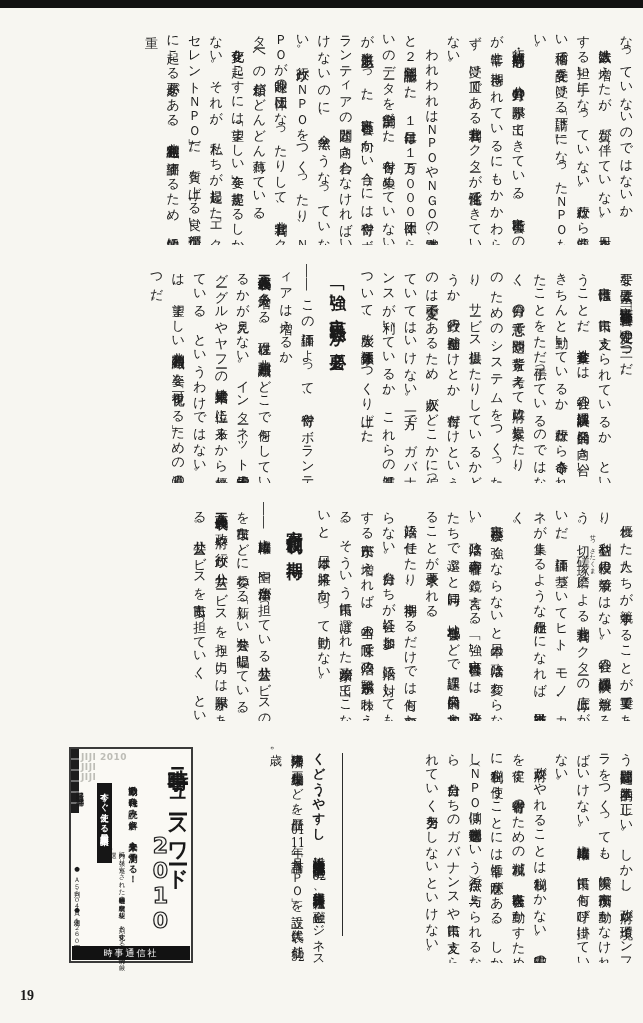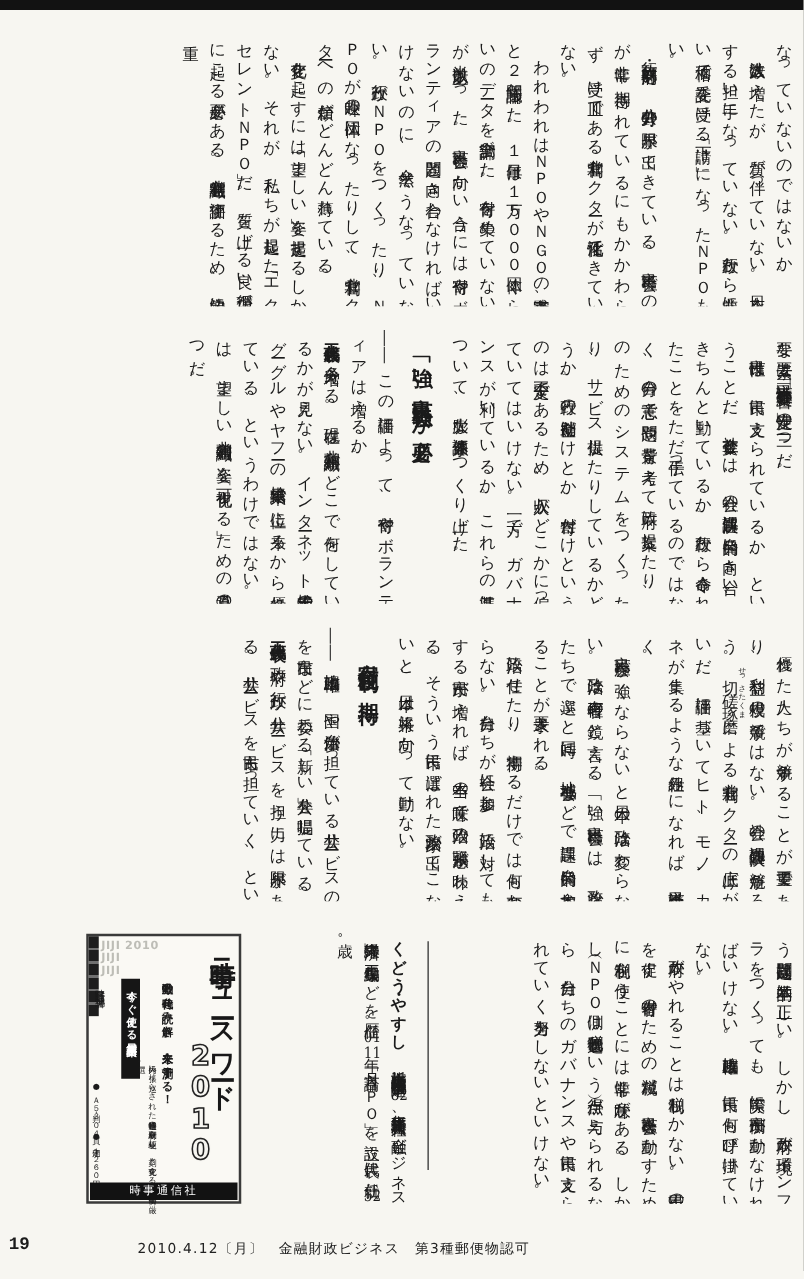--- a/index.html
+++ b/index.html
@@ -56,21 +56,21 @@
               font-size:9px;line-height:13px;letter-spacing:.5px;}
   .ad-desc{position:absolute;top:98px;left:23px;width:32px;height:112px;writing-mode:vertical-rl;
            font-size:6.5px;line-height:8.5px;text-align:justify;}
   .ad-spec{position:absolute;top:116px;left:2px;height:96px;writing-mode:vertical-rl;
            font-size:6.5px;line-height:8px;letter-spacing:0;}
   .ad-pub{position:absolute;bottom:1px;left:1px;right:1px;height:14px;background:#121212;color:#fff;
           font-family:"DejaVu Sans","Liberation Sans",sans-serif;font-weight:400;
           font-size:9px;line-height:14px;text-align:center;letter-spacing:2px;}
 
   
-  .footer-num{position:absolute;left:7px;top:988px;font-family:Liberation Mono, monospace;
+  .footer-num{position:absolute;left:20px;top:988px;font-family:Liberation Serif, serif;
               font-weight:700;font-size:14px;}
   .footer-issue{position:absolute;left:110px;top:991px;font-family:"DejaVu Sans","Liberation Sans",sans-serif;
                 font-size:11px;letter-spacing:1px;color:#222;}
 </style>
 </head>
 <body>
 
 <div class="page">
   <div class="topbar"></div>
 
@@ -118,14 +118,13 @@
     <div class="ad-year">2010</div>
     <div class="ad-editor">時事通信社【編著】</div>
     <div class="ad-badge">今すぐ使える最新用語集</div>
     <div class="ad-tagline">激動の時代を読み解き、未来を予測する！</div>
     <div class="ad-desc">内外に張り巡らされた時事通信社の取材網を駆使し、刻々と変化する世界の情勢を厳選。</div>
     <div class="ad-spec">●Ａ５判・３０４頁●定価１２６０円</div>
     <div class="ad-pub">時事通信社</div>
   </div>
 
   <div class="footer-num">19</div>
-  <div class="footer-issue">2010.4.12〔月〕　金融財政ビジネス　第3種郵便物認可</div>
 </div>
 
 </body></html>

